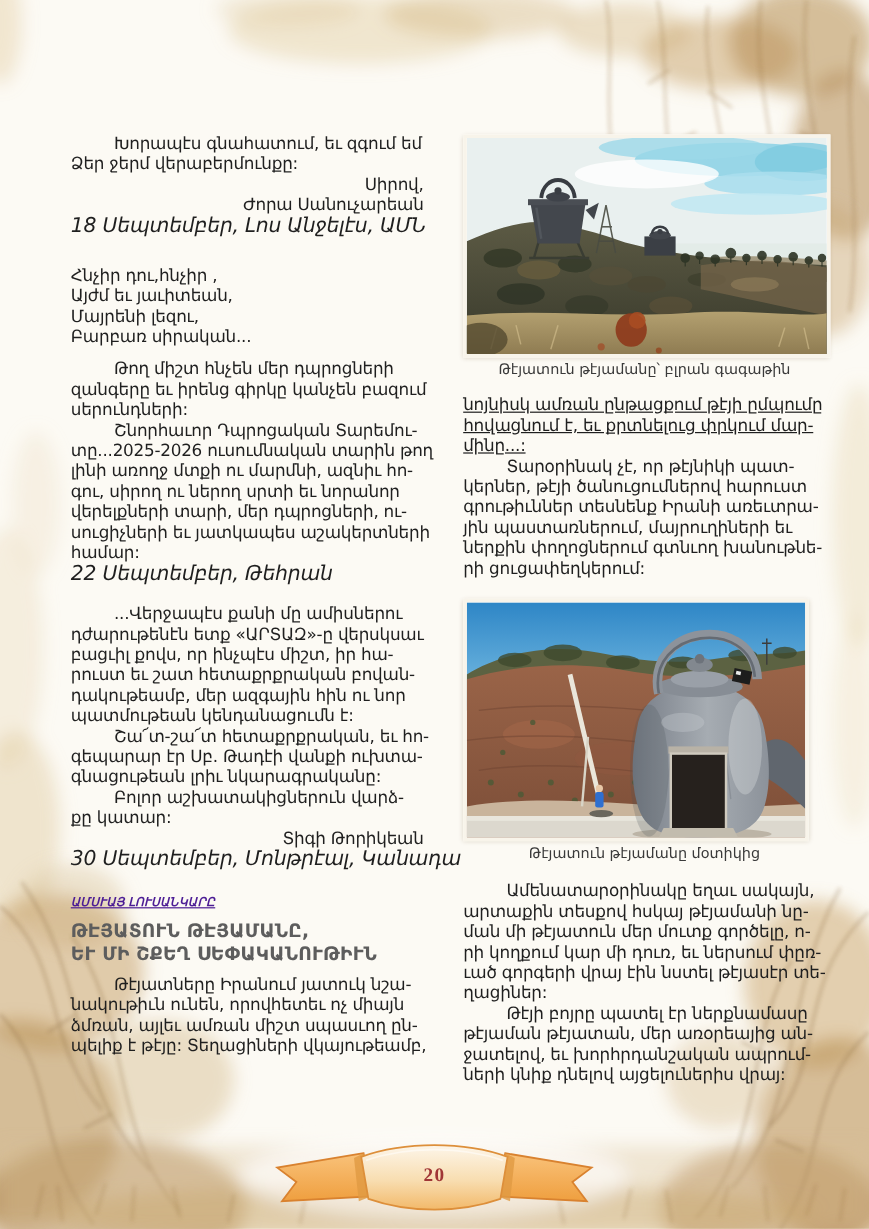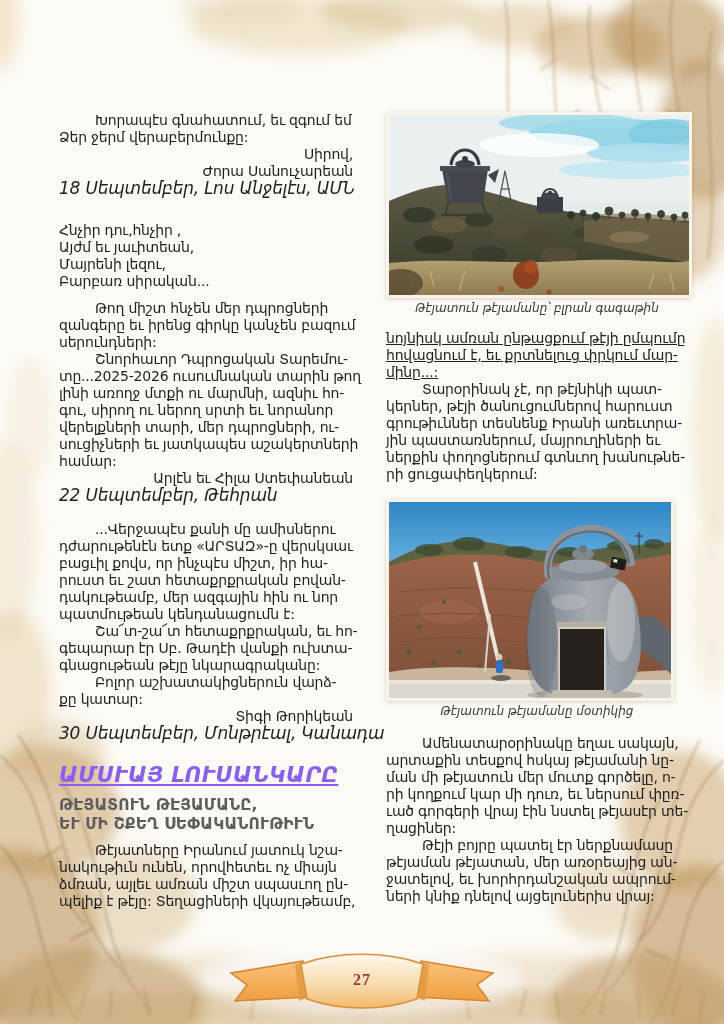--- a/index.html
+++ b/index.html
@@ -18,34 +18,34 @@
   .indent { text-indent:36px; }
   .sig { text-align:right; padding-right:28px; }
   .dateline { font-style:italic; font-size:17px; line-height:16px; letter-spacing:-0.2px; white-space:pre; }
   .gap26 { margin-top:26px; }
   .gap18 { margin-top:18px; }
   .gap16 { margin-top:16px; }
   .gap14 { margin-top:14px;text-decoration:underline; }
   .gap10 { margin-top:10px; }
   .gap8  { margin-top:8px; }
   .section-heading {
-    margin:22px 0 0 0; font-size:21px; font-weight:bold; font-style:italic;
-    text-decoration:underline; letter-spacing:.3px; color:#8b5cf6; white-space:pre;
+    margin:22px 0 0 0; font-size:10px; font-weight:bold; font-style:italic;
+    text-decoration:underline; letter-spacing:.3px; color:#4c1d95; white-space:pre;font-family:Liberation Serif, serif;
   }
   .article-title {
     margin:9px 0 0 0; font-size:15.5px; line-height:19px; font-weight:bold;
     text-align:left; color:#5d5d5d; white-space:pre-line; letter-spacing:.2px;
   }
   .photo-frame {
     border:3px solid #f8f4ea; box-shadow:0 1px 4px rgba(90,60,20,.20);
     display:block; line-height:0; background:#fff;
   }
   .photo-frame svg { display:block; }
   .caption {
-    font-style:italic; font-size:12px; line-height:15px; text-align:center;
+    font-size:12px; line-height:15px; text-align:center;
     color:#3a3a3a; margin-top:3px; white-space:pre;
   }
   .ribbon-wrap { position:absolute; left:207px; top:951px; width:310px; height:68px; }
   .page-number {
     position:absolute; left:0; right:0; top:971px; text-align:center;
     font-family:"Liberation Serif", serif; font-weight:bold; font-size:16px;
     color:#a03636; letter-spacing:1px;
   }
 </style>
 </head>
@@ -166,32 +166,31 @@
     <p class="para indent gap10">Թող միշտ հնչեն մեր դպրոցների
 զանգերը եւ իրենց գիրկը կանչեն բազում
 սերունդների:</p>
     <p class="para indent">Շնորհաւոր Դպրոցական Տարեմու-
 տը...2025-2026 ուսումնական տարին թող
 լինի առողջ մտքի ու մարմնի, ազնիւ հո-
 գու, սիրող ու ներող սրտի եւ նորանոր
 վերելքների տարի, մեր դպրոցների, ու-
 սուցիչների եւ յատկապես աշակերտների
 համար:</p>
-    <p class="para sig">Արլէն եւ Հիլա Ստեփանեան</p>
     <div class="dateline">22 Սեպտեմբեր, Թեհրան</div>
 
     <p class="para indent gap18">...Վերջապէս քանի մը ամիսներու
 դժարութենէն ետք «ԱՐՏԱԶ»-ը վերսկսաւ
 բացւիլ քովս, որ ինչպէս միշտ, իր հա-
 րուստ եւ շատ հետաքրքրական բովան-
 դակութեամբ, մեր ազգային հին ու նոր
 պատմութեան կենդանացումն է:</p>
     <p class="para indent">Շա՜տ-շա՜տ հետաքրքրական, եւ հո-
 գեպարար էր Սբ. Թադէի վանքի ուխտա-
-գնացութեան թէյը նկարագրականը:</p>
+գնացութեան լրիւ նկարագրականը:</p>
     <p class="para indent">Բոլոր աշխատակիցներուն վարձ-
 քը կատար:</p>
     <p class="para sig">Տիգի Թորիկեան</p>
     <div class="dateline">30 Սեպտեմբեր, Մոնթրէալ, Կանադա</div>
 
     <h3 class="section-heading">ԱՄՍՒԱՅ ԼՈՒՍԱՆԿԱՐԸ</h3>
     <h2 class="article-title">ԹԷՅԱՏՈՒՆ ԹԷՅԱՄԱՆԸ,
 ԵՒ ՄԻ ՇՔԵՂ ՍԵՓԱԿԱՆՈՒԹԻՒՆ</h2>
     <p class="para indent gap8">Թէյատները Իրանում յատուկ նշա-
 նակութիւն ունեն, որովհետեւ ոչ միայն
@@ -427,15 +426,15 @@
         </linearGradient>
       </defs>
       <path d="M96,10 L24,22 L40,34 L28,50 L102,46 Z" fill="url(#tailGrad)" stroke="#d9822f" stroke-width="1.5"></path>
       <path d="M214,10 L286,22 L270,34 L282,50 L208,46 Z" fill="url(#tailGrad)" stroke="#d9822f" stroke-width="1.5"></path>
       <path d="M96,10 L102,46 L92,50 L88,14 Z" fill="#e09a42" opacity=".8"></path>
       <path d="M214,10 L208,46 L218,50 L222,14 Z" fill="#e09a42" opacity=".8"></path>
       <path d="M94,13 C130,0 180,0 216,13 L210,48 C176,60 134,60 100,48 Z" fill="url(#bandGrad)" stroke="#dd8f3a" stroke-width="1.5"></path>
       <path d="M98,16 C132,4 178,4 212,16" fill="none" stroke="#ffffff" stroke-width="1.5" opacity=".5"></path>
     </svg>
   </div>
-  <div class="page-number">27</div>
+  <div class="page-number">20</div>
 
 </div>
 
 </body></html>

